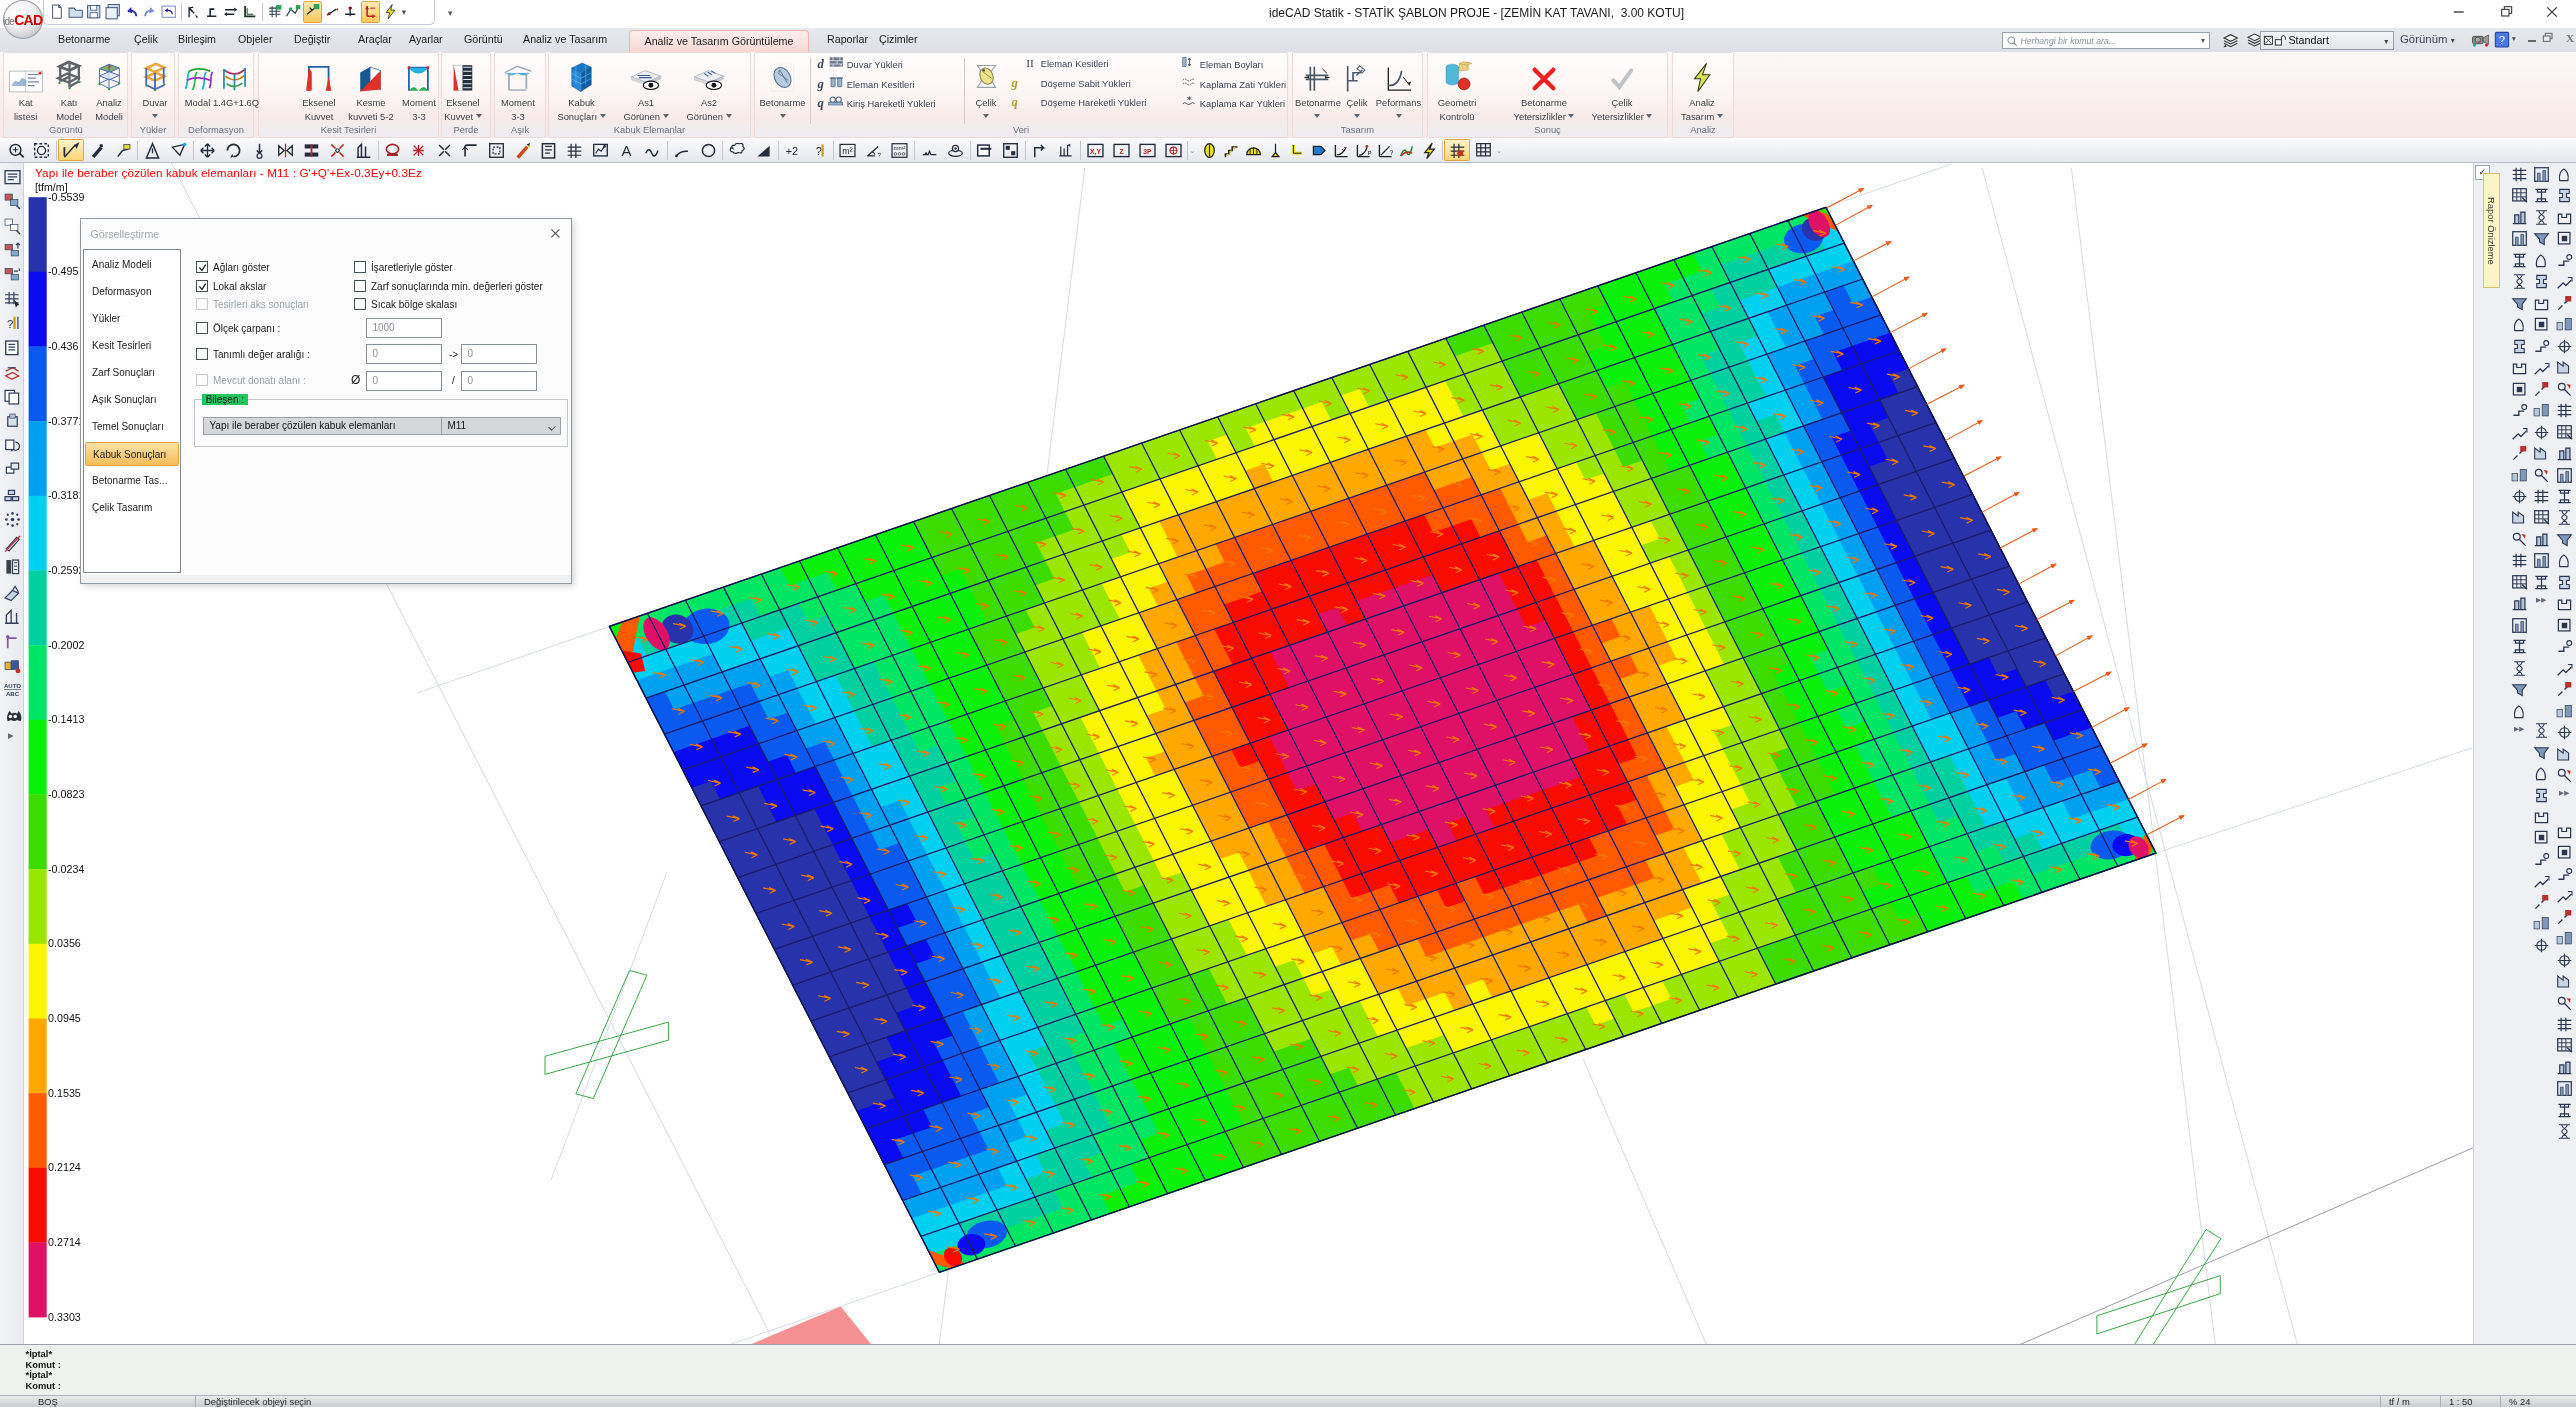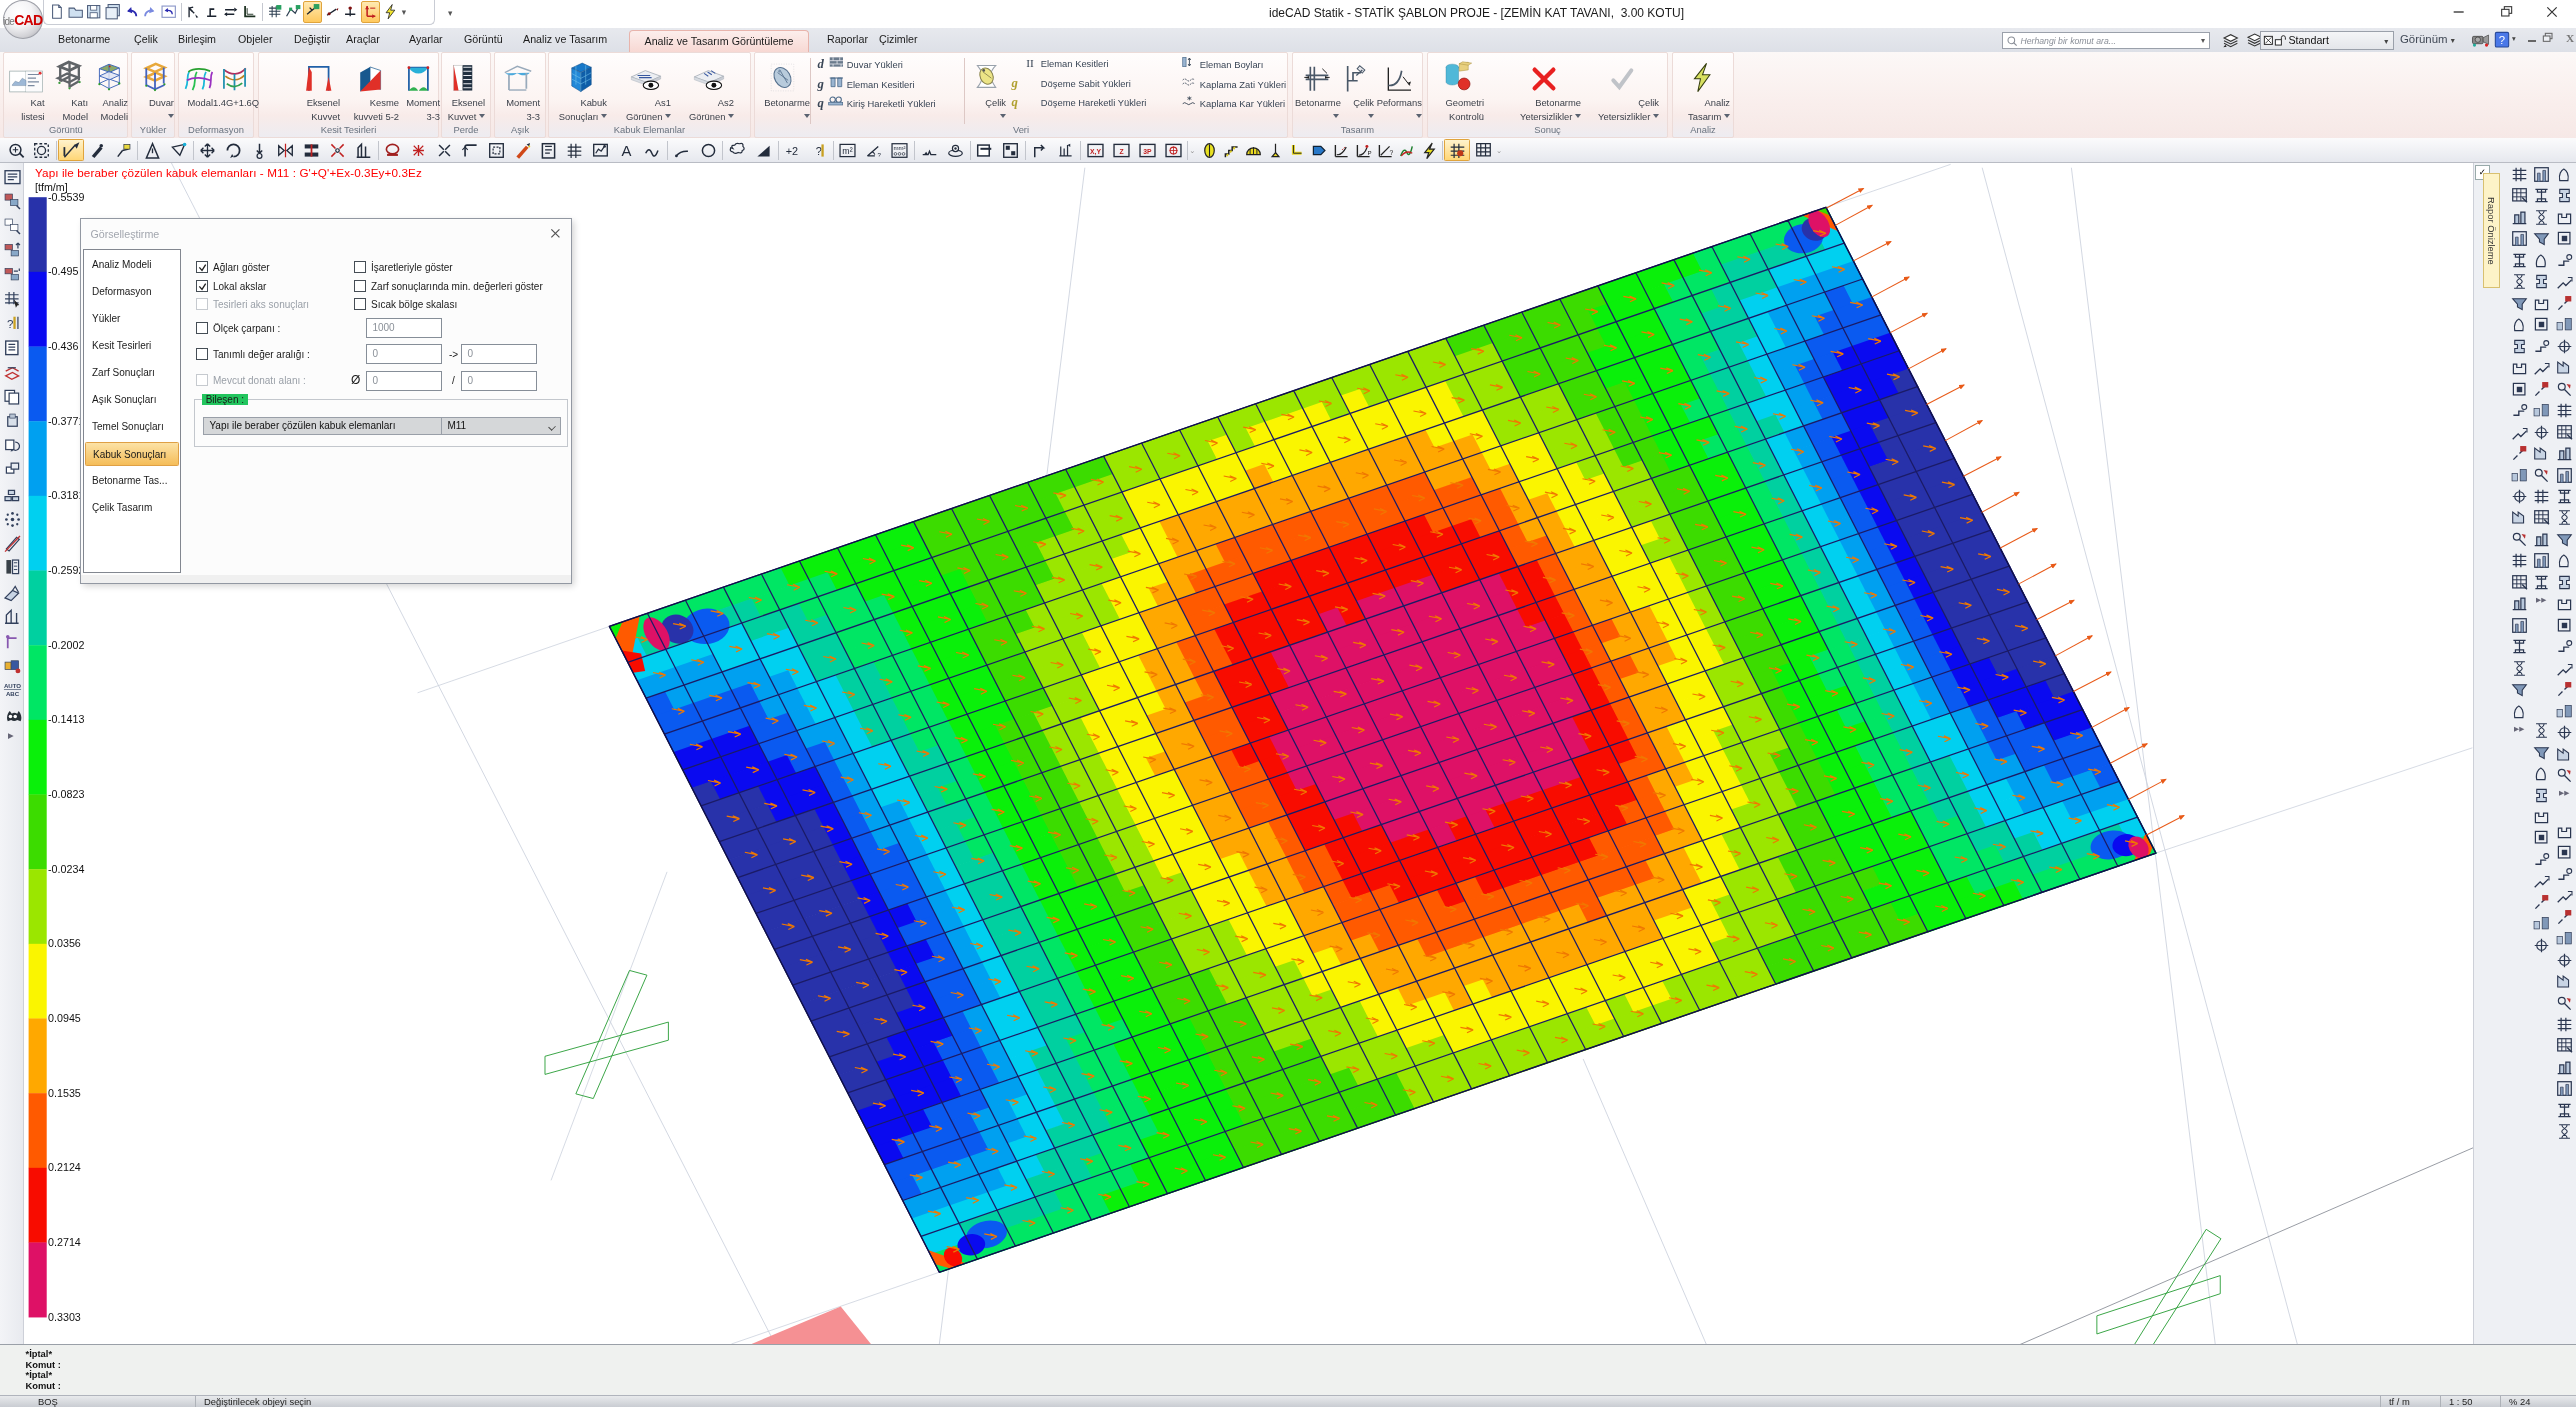--- a/index.html
+++ b/index.html
@@ -7,21 +7,21 @@
 #qat{position:absolute;left:43px;top:0;width:392px;height:25px;background:#fff;border:0.7px solid #c9ccd4;border-top:0;border-radius:0 0 5.4px 5.4px;display:flex;align-items:center;padding:0 4px;gap:1.3px;z-index:5}
 #logo{position:absolute;left:2.7px;top:0;width:40px;height:39px;border-radius:50%;background:radial-gradient(circle at 38% 32%,#ffffff 0%,#f4f4f6 40%,#d2d2d6 70%,#9a9aa0 100%);border:0.7px solid #9ea0a8;z-index:9;display:flex;align-items:center;justify-content:center}
 #logo span{font-size:10px;color:#777;letter-spacing:-0.7px}
 #logo b{color:#cf0000;font-size:14px}
 #menurow{position:absolute;left:0;top:28px;width:2576px;height:23.5px;background:linear-gradient(#e7e9ee,#dde0e7)}
 .tab{position:absolute;top:28px;height:23.5px;line-height:23.5px;font-size:10.7px;color:#1c1c1c;white-space:nowrap}
 #activetab{position:absolute;left:629px;top:29.5px;width:180px;height:22px;background:linear-gradient(#fceeec,#f7d8d3);border:0.7px solid #e8b4ac;border-bottom:0;border-radius:4px 4px 0 0;text-align:center;line-height:21.5px;font-size:10.7px;color:#1c1c1c;z-index:2}
 #ribbon{position:absolute;left:0;top:52px;width:2576px;height:87px;background:linear-gradient(#fcf8f7,#f9eeec 60%,#f6e8e6)}
 .grp{position:absolute;top:52px;height:86px;background:linear-gradient(#fffdfd,#fcf4f2 55%,#f8ebe9 75%,#edecf1);border:0.7px solid #ecdbd8;border-radius:2px}
 .grpt{position:absolute;top:124px;font-size:9.4px;color:#68727f;text-align:center}
-.rbtn{position:absolute;top:54px;text-align:right;font-size:9.4px;color:#3c414a}
+.rbtn{position:absolute;top:54px;text-align:center;font-size:9.4px;color:#3c414a}
 .rbtn .ic{height:39px;display:flex;align-items:flex-end;justify-content:center}
 .rbtn .l1{margin-top:2.7px;line-height:14px}
 .rbtn .l2{line-height:14px}
 .dd{display:inline-block;width:0;height:0;border-left:3.4px solid transparent;border-right:3.4px solid transparent;border-top:4px solid #5a6270;vertical-align:1.3px}
 .vrow{position:absolute;font-size:9.4px;color:#3a4656;white-space:nowrap;line-height:14.8px}
 .vlet{display:inline-block;width:9.4px;font-size:12.7px;font-weight:bold;font-style:italic;font-family:"Liberation Serif",serif;text-align:center}
 #toolbar{position:absolute;left:0;top:138px;width:2576px;height:25px;background:linear-gradient(#fbfbfc,#e6e8ee);border-bottom:0.7px solid #b9bcc4}
 #tbinner{position:absolute;left:2.7px;top:0.7px;height:23px;display:flex;align-items:center}
 .tbi{width:26px;height:22px;display:flex;align-items:center;justify-content:center;flex:none}
 .tbiy{width:22px;height:22px;display:flex;align-items:center;justify-content:center;flex:none}
@@ -140,21 +140,21 @@
     </svg>
     <span style="font-size:8.7px;color:#555;margin-left:1.3px">▾</span>
   </div>
 <div style="position:absolute;left:448px;top:8px;font-size:8.7px;color:#555;z-index:5">▾</div>
 <div id="menurow"></div>
 <div class="tab" style="left:58px">Betonarme</div>
 <div class="tab" style="left:134px">Çelik</div>
 <div class="tab" style="left:178px">Birleşim</div>
 <div class="tab" style="left:238px">Objeler</div>
 <div class="tab" style="left:294px">Değiştir</div>
-<div class="tab" style="left:346px">Araçlar</div>
+<div class="tab" style="left:358px">Araçlar</div>
 <div class="tab" style="left:409px">Ayarlar</div>
 <div class="tab" style="left:464px">Görüntü</div>
 <div class="tab" style="left:523px">Analiz ve Tasarım</div>
 <div class="tab" style="left:827px">Raporlar</div>
 <div class="tab" style="left:879px">Çizimler</div>
 <div id="activetab">Analiz ve Tasarım Görüntüleme</div>
 <div style="position:absolute;left:2002px;top:32px;width:208px;height:17.4px;background:#fff;border:0.7px solid #9aa0aa;font-size:8.7px;color:#8a8f98;font-style:italic;line-height:16px;padding-left:17.4px">Herhangi bir komut ara...<svg width="12" height="12" viewBox="0 0 18 18" style="position:absolute;left:2.7px;top:2px">
       <circle cx="8" cy="8" r="5" fill="none" stroke="#8a8f98" stroke-width="1.6"></circle>
       <path d="M12 12l4 4" stroke="#8a8f98" stroke-width="1.6"></path>
     </svg><span style="position:absolute;right:4px;top:0;color:#555;font-style:normal;font-size:8px">▾</span></div>

